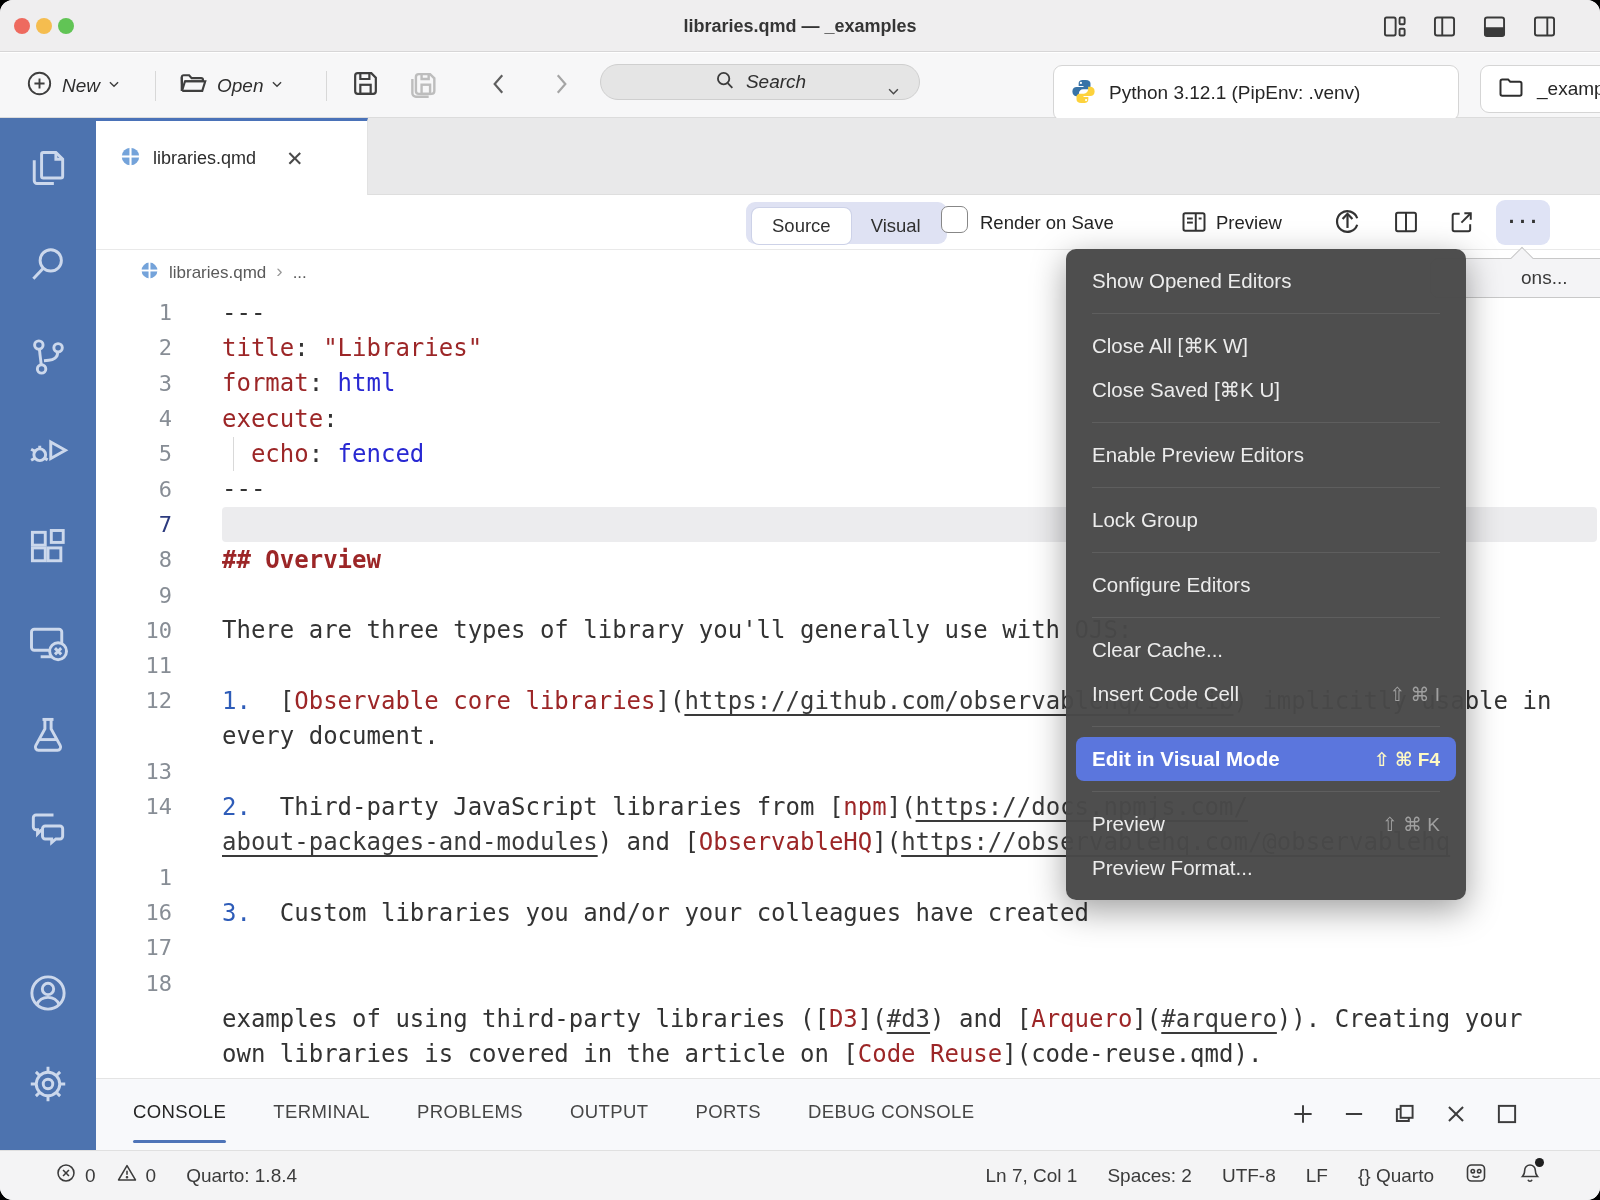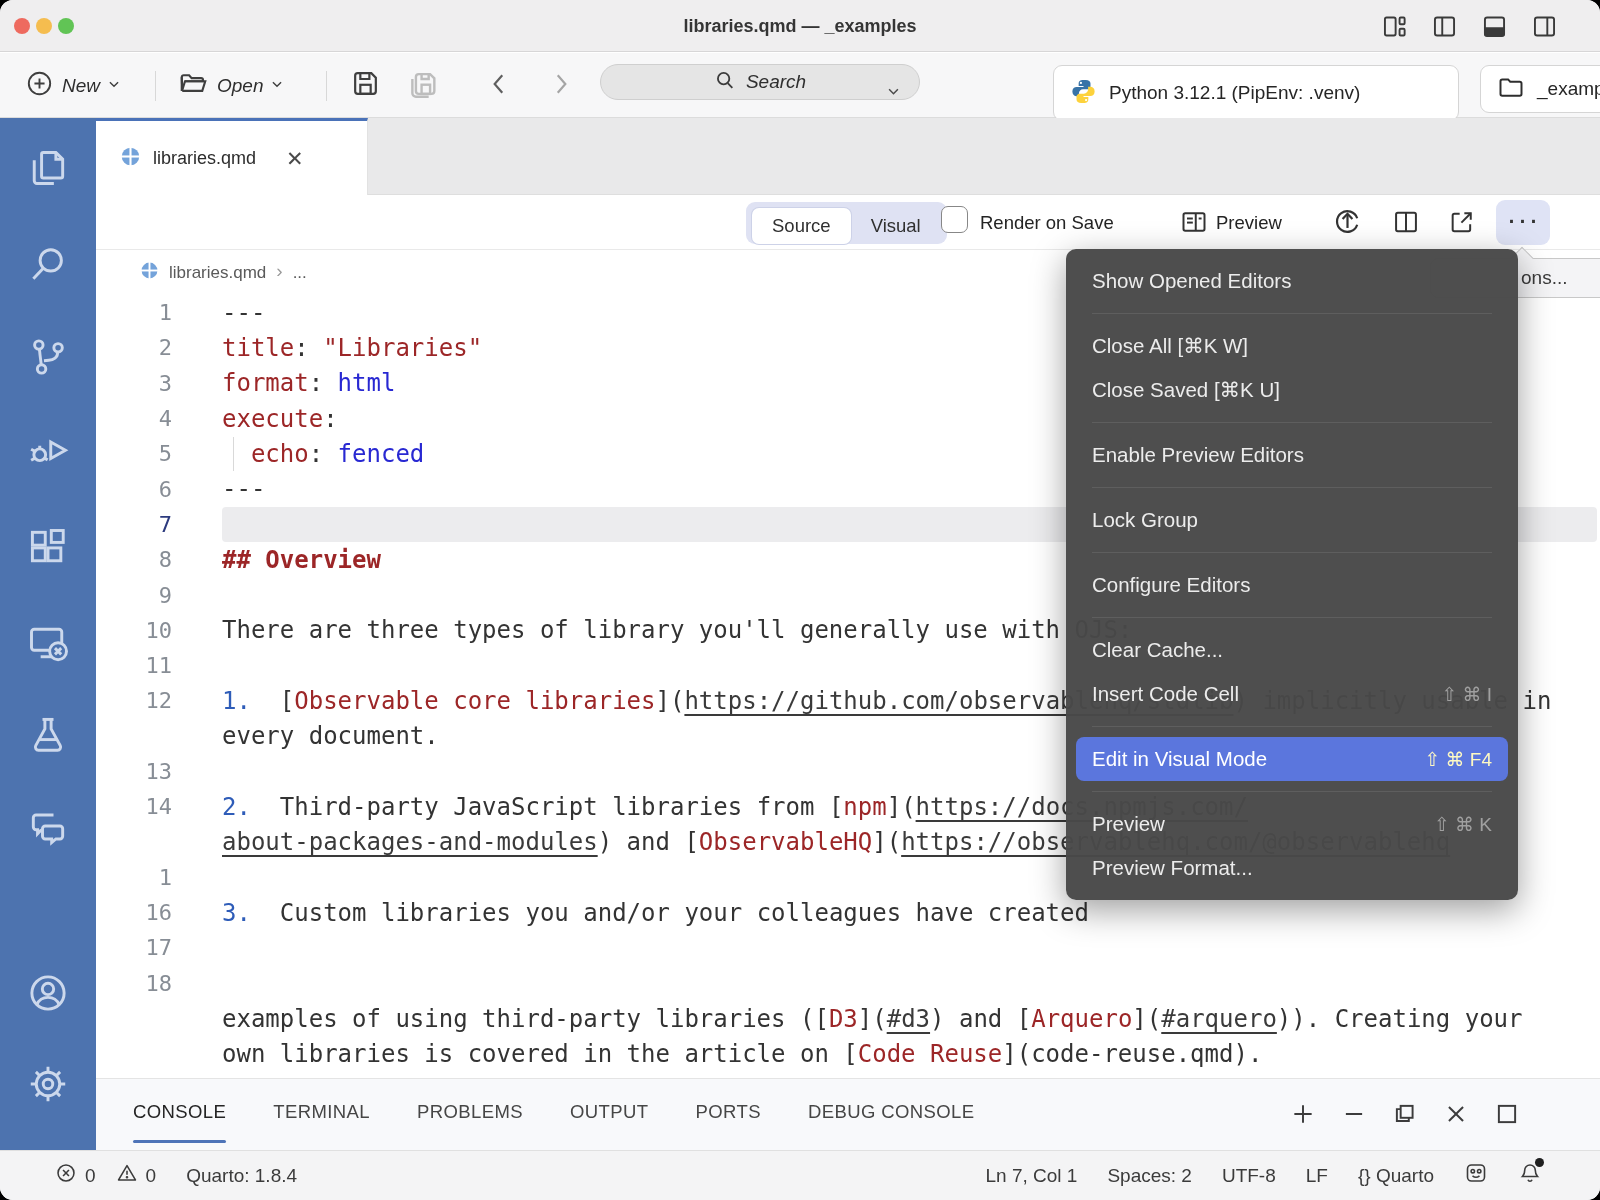--- a/index.html
+++ b/index.html
@@ -63,24 +63,24 @@
   .gutter.act { color:#2c3a7e; }
   .line-content { padding-left:50px; font-family:"DejaVu Sans Mono","Liberation Mono",monospace; font-size:24px; white-space:pre; }
   .ct { color:#333; }
   .ck { color:#9c2627; }
   .cv { color:#2828d2; }
   .cn { color:#2e5cb8; }
   .cu { color:#3a3a3a; text-decoration:underline; text-underline-offset:5px; text-decoration-thickness:1.5px; }
   .ch { color:#9c2627; font-weight:bold; }
 
   
-  .ctx-menu { position:absolute; left:1066px; top:249px; width:452px; background:rgba(72,72,72,0.97); border-radius:10px; padding:10px 0; box-shadow:0 10px 34px rgba(0,0,0,0.38); z-index:50; }
+  .ctx-menu { position:absolute; left:1066px; top:249px; width:400px; background:rgba(72,72,72,0.97); border-radius:10px; padding:10px 0; box-shadow:0 10px 34px rgba(0,0,0,0.38); z-index:50; }
   .mi { height:44px; display:flex; align-items:center; justify-content:space-between; padding:0 26px; font-size:20.5px; color:#ececec; }
   .mi .sc { color:#a0a0a0; font-size:19px; }
-  .mi.hl { margin:7px 10px; padding:0 16px; background:#5b76dd; border-radius:8px; color:#fff; }
+  .mi.hl { margin:7px 10px; padding:0 16px; background:#5b76dd; border-radius:8px; color:#fff;font-weight:bold; }
   .mi.hl .sc { color:#fef9c3; }
   .mdiv { height:1px; background:#5e5e5e; margin:10px 26px; }
 
   .tooltip { position:absolute; left:1430px; top:258px; height:40px; width:220px; background:#f4f4f6; border:1px solid #c8c8c8; border-radius:8px; font-size:19px; color:#3a3a3a; line-height:38px; padding-left:12px; white-space:nowrap; z-index:40; }
   .tooltip-caret { position:absolute; left:1514px; top:250px; width:16px; height:16px; background:#f4f4f6; border-left:1px solid #c8c8c8; border-top:1px solid #c8c8c8; transform:rotate(45deg); z-index:41; }
 
   
   .panel { position:absolute; left:96px; top:1078px; width:1504px; height:72px; background:#f8f9fb; border-top:1px solid #e4e4e4; }
   .panel-tabs { position:absolute; left:37px; top:0; height:71px; display:flex; gap:47px; }
   .ptab { position:relative; line-height:66px; font-size:18.5px; letter-spacing:0.4px; color:#464646; }

